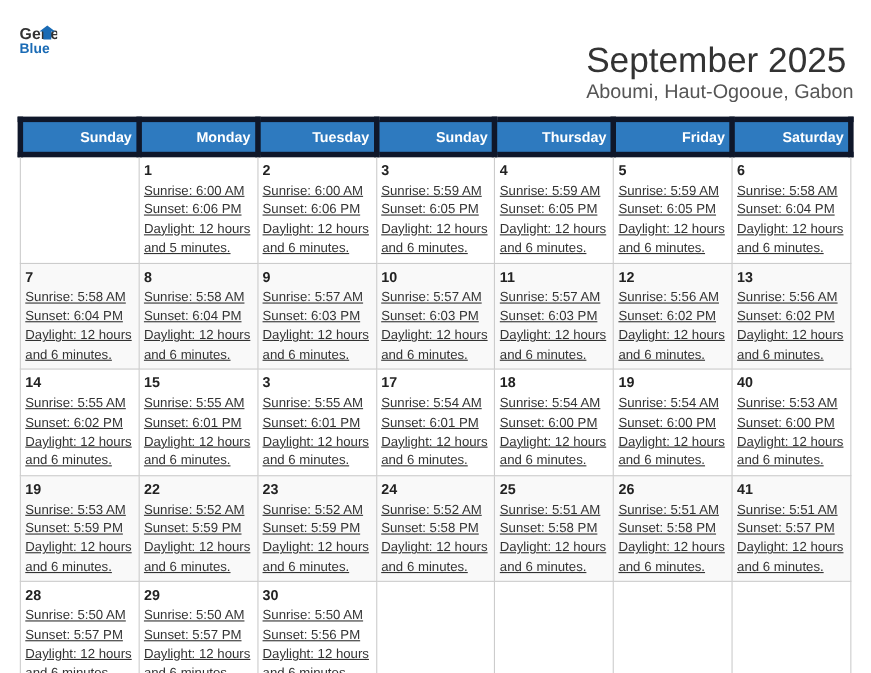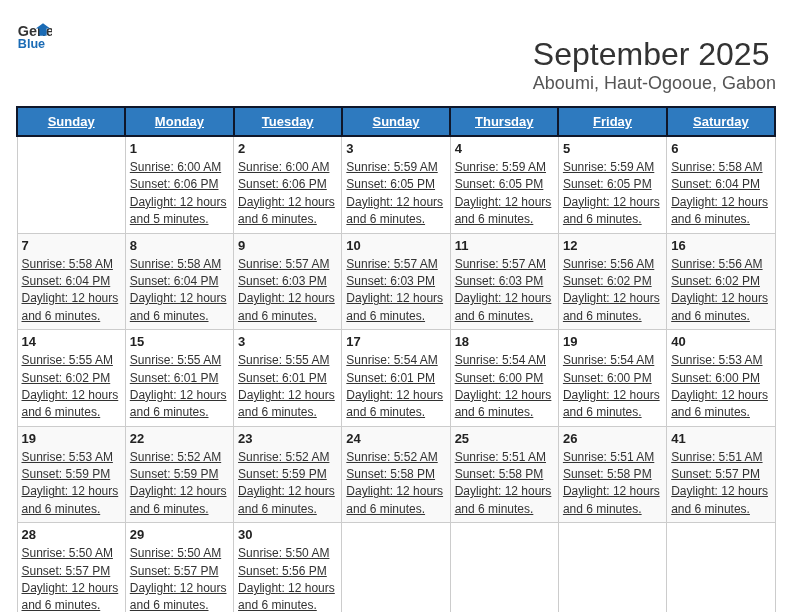--- a/index.html
+++ b/index.html
@@ -30,25 +30,24 @@
     .subtitle { font-size: 18px; color: #555; }
     table {
       width: 100%;
       border-collapse: collapse;
       font-size: 11px;
     }
     thead tr th {
       background-color: #2e7abf;
       color: #fff;
       padding: 6px 4px;
-      text-align: center;
+      text-align: right;
       font-size: 13px;
       font-weight: bold;
-      border: 2px solid #0f172a;
-      text-decoration: underline;
+      border: 5px solid #0f172a;
     }
     tbody tr td {
       border: 1px solid #ccc;
       vertical-align: top;
       padding: 4px;
       min-height: 80px;
       height: 85px;
       color: #333;
       background: #fff;
     }
@@ -181,21 +180,21 @@
 and 6 minutes.</div>
         </td>
         <td>
           <div class="day-num">12</div>
           <div class="day-info" style="white-space: pre-line;">Sunrise: 5:56 AM
 Sunset: 6:02 PM
 Daylight: 12 hours
 and 6 minutes.</div>
         </td>
         <td>
-          <div class="day-num">16</div>
+          <div class="day-num">13</div>
           <div class="day-info" style="white-space: pre-line;">Sunrise: 5:56 AM
 Sunset: 6:02 PM
 Daylight: 12 hours
 and 6 minutes.</div>
         </td>
       </tr>
       <tr>
         <td>
           <div class="day-num">14</div>
           <div class="day-info" style="white-space: pre-line;">Sunrise: 5:55 AM

